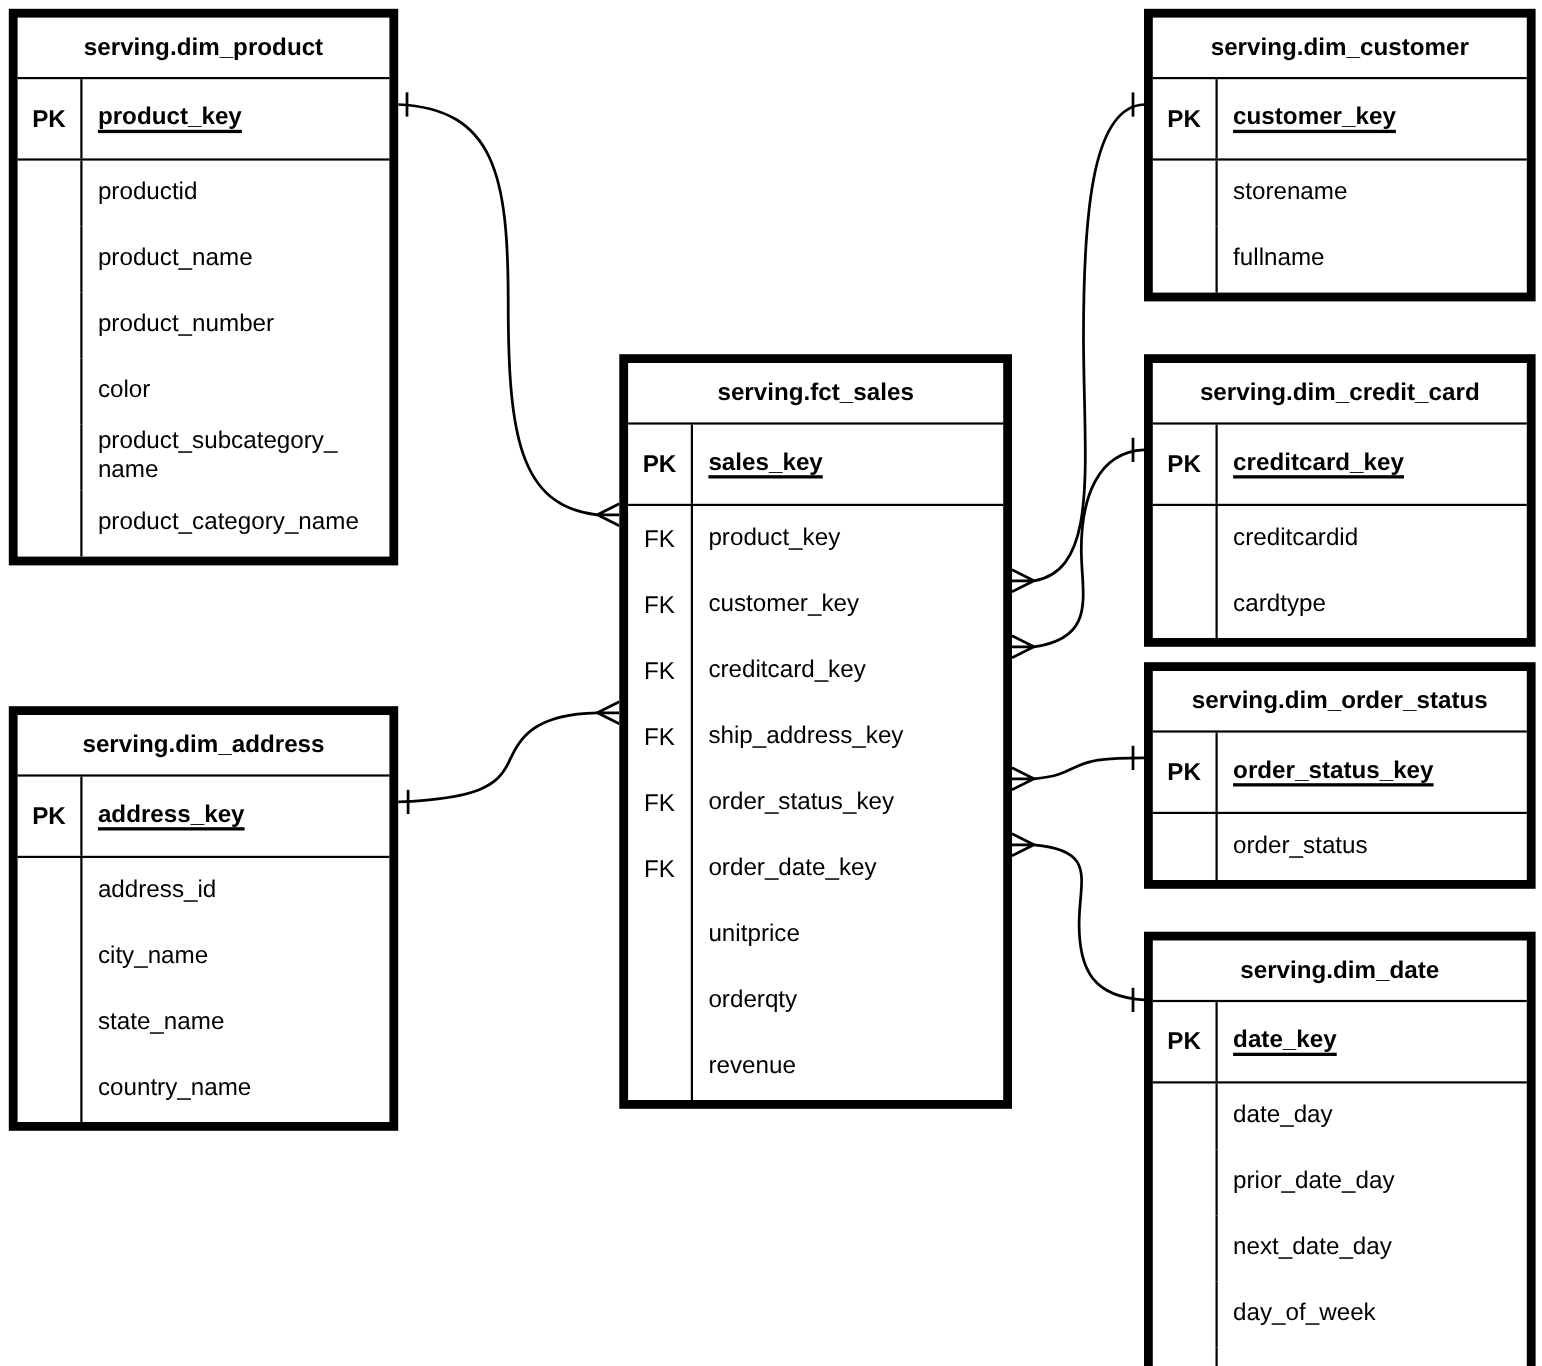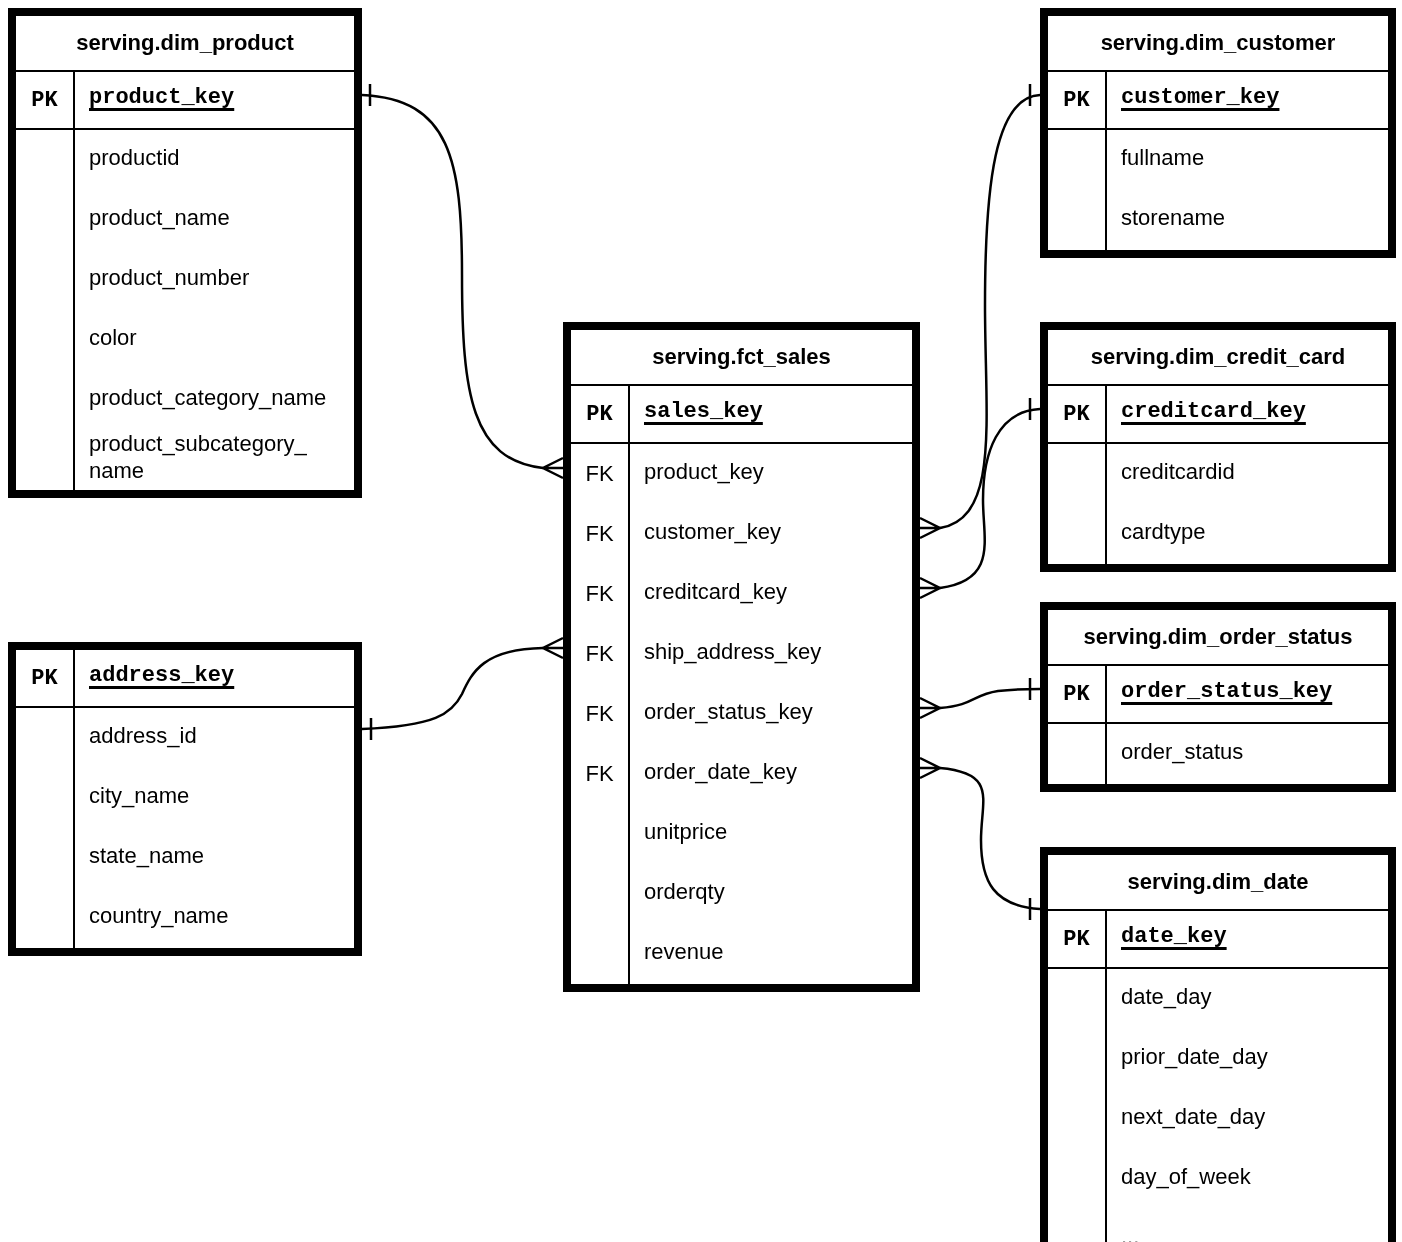--- a/index.html
+++ b/index.html
@@ -22,21 +22,21 @@
   .entity .etitle {
     height: 56px;
     border-bottom: 2px solid #000000;
     display: flex;
     align-items: center;
     justify-content: center;
     font-size: 22px;
     font-weight: 700;
   }
   .erow { display: flex; height: 60px; }
-  .erow.pkrow { height: 58px; border-bottom: 2px solid #000000; font-family: Liberation Mono, monospace; }
+  .erow.pkrow { height: 74px; border-bottom: 2px solid #000000; }
   .kcell {
     flex: none;
     width: 59px;
     border-right: 2px solid #000000;
     display: flex;
     align-items: center;
     justify-content: center;
     font-size: 22px;
   }
   .fcell {
@@ -129,41 +129,41 @@
     <div class="erow">
       <div class="kcell"></div>
       <div class="fcell">product_number</div>
     </div>
     <div class="erow">
       <div class="kcell"></div>
       <div class="fcell">color</div>
     </div>
     <div class="erow">
       <div class="kcell"></div>
+      <div class="fcell">product_subcategory_​name</div>
+    </div>
+    <div class="erow">
+      <div class="kcell"></div>
       <div class="fcell">product_category_name</div>
-    </div>
-    <div class="erow">
-      <div class="kcell"></div>
-      <div class="fcell">product_subcategory_​name</div>
     </div>
   </div>
 
   <div class="entity" id="t-dim-customer">
     <div class="etitle">serving.dim_customer</div>
     <div class="erow pkrow">
       <div class="kcell">PK</div>
       <div class="fcell">customer_key</div>
     </div>
     <div class="erow">
       <div class="kcell"></div>
+      <div class="fcell">storename</div>
+    </div>
+    <div class="erow">
+      <div class="kcell"></div>
       <div class="fcell">fullname</div>
-    </div>
-    <div class="erow">
-      <div class="kcell"></div>
-      <div class="fcell">storename</div>
     </div>
   </div>
 
   <div class="entity" id="t-fct-sales">
     <div class="etitle">serving.fct_sales</div>
     <div class="erow pkrow">
       <div class="kcell">PK</div>
       <div class="fcell">sales_key</div>
     </div>
     <div class="erow">
@@ -254,20 +254,21 @@
       <div class="kcell"></div>
       <div class="fcell">day_of_week</div>
     </div>
     <div class="erow">
       <div class="kcell"></div>
       <div class="fcell">...</div>
     </div>
   </div>
 
   <div class="entity" id="t-dim-address">
+    <div class="etitle">serving.dim_address</div>
     <div class="erow pkrow">
       <div class="kcell">PK</div>
       <div class="fcell">address_key</div>
     </div>
     <div class="erow">
       <div class="kcell"></div>
       <div class="fcell">address_id</div>
     </div>
     <div class="erow">
       <div class="kcell"></div>

